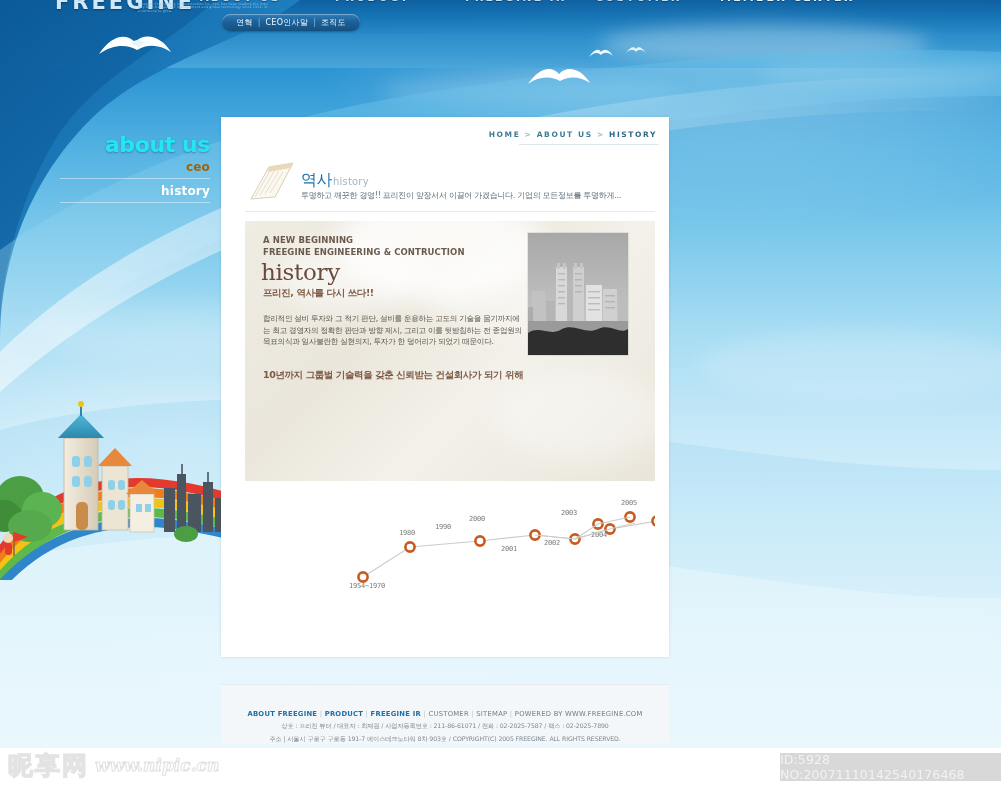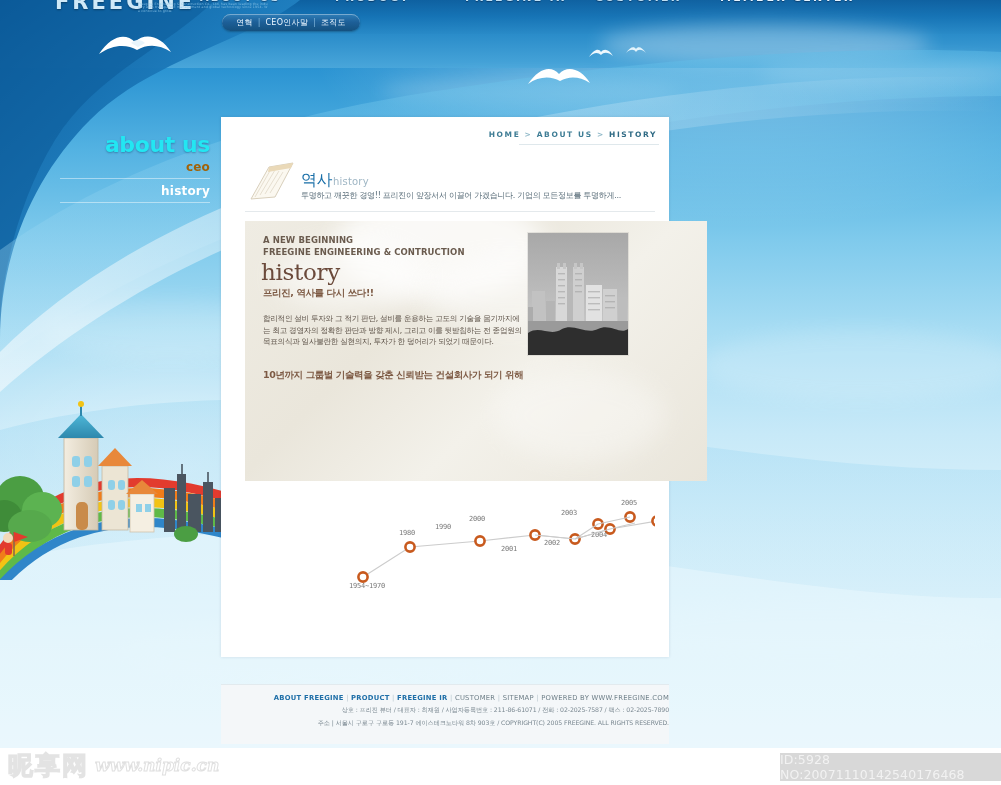--- a/index.html
+++ b/index.html
@@ -118,21 +118,21 @@
     font-size:10px; color:#9fb6c4; letter-spacing:.2px;
   }
   .head-desc {
     position:absolute; left:56px; top:31px;
     font-size:8px; color:#5a6e7a; letter-spacing:-.3px; white-space:nowrap;
   }
   .head-rule{position:absolute;left:24px;top:94px;width:410px;height:1px;background:#e4e9ec;}
 
   
   .feature {
-    position:absolute; left:24px; top:104px; width:462px; height:260px;
+    position:absolute; left:24px; top:104px; width:410px; height:260px;
     background:linear-gradient(135deg,#efece3 0%,#eae6db 35%,#f3f1ea 60%,#e9e5da 100%);
     overflow:hidden;
   }
   .feat-cloud{
     position:absolute; border-radius:50%; background:rgba(255,255,255,.75); filter:blur(12px);
   }
   .fc1{left:90px;  top:-30px; width:210px; height:110px;}
   .fc2{left:30px;  top:20px;  width:150px; height:70px; opacity:.7;}
   .fc3{left:180px; top:36px;  width:170px; height:70px; opacity:.55;}
   .fc4{left:250px; top:150px; width:170px; height:90px; opacity:.45;}
@@ -174,21 +174,21 @@
   .tl-label{
     position:absolute; font-size:7px; color:#7a7a7a;
     font-family:"DejaVu Sans Mono","Liberation Mono",monospace;
     white-space:nowrap; letter-spacing:-.2px;
   }
 
   
   .footer {
     position:absolute; left:221px; top:684px; width:448px; height:60px;
     background:#f4f7f9; border-top:1px solid #e2eaee;
-    text-align:right; padding-top:9px;
+    text-align:center; padding-top:25px;
   }
   .f-nav { font-size:6.8px; letter-spacing:.25px; color:#6e7f88; white-space:nowrap; }
   .f-nav b { color:#1f6fa8; }
   .f-nav .sep { color:#b9c7ce; }
   .f-line { font-size:6.2px; color:#7a8891; margin-top:4px; letter-spacing:-.1px; white-space:nowrap;}
 
   
   .wm-left {
     position:absolute; left:8px; top:750px; width:230px; height:30px;
     display:flex; align-items:center; gap:6px;

